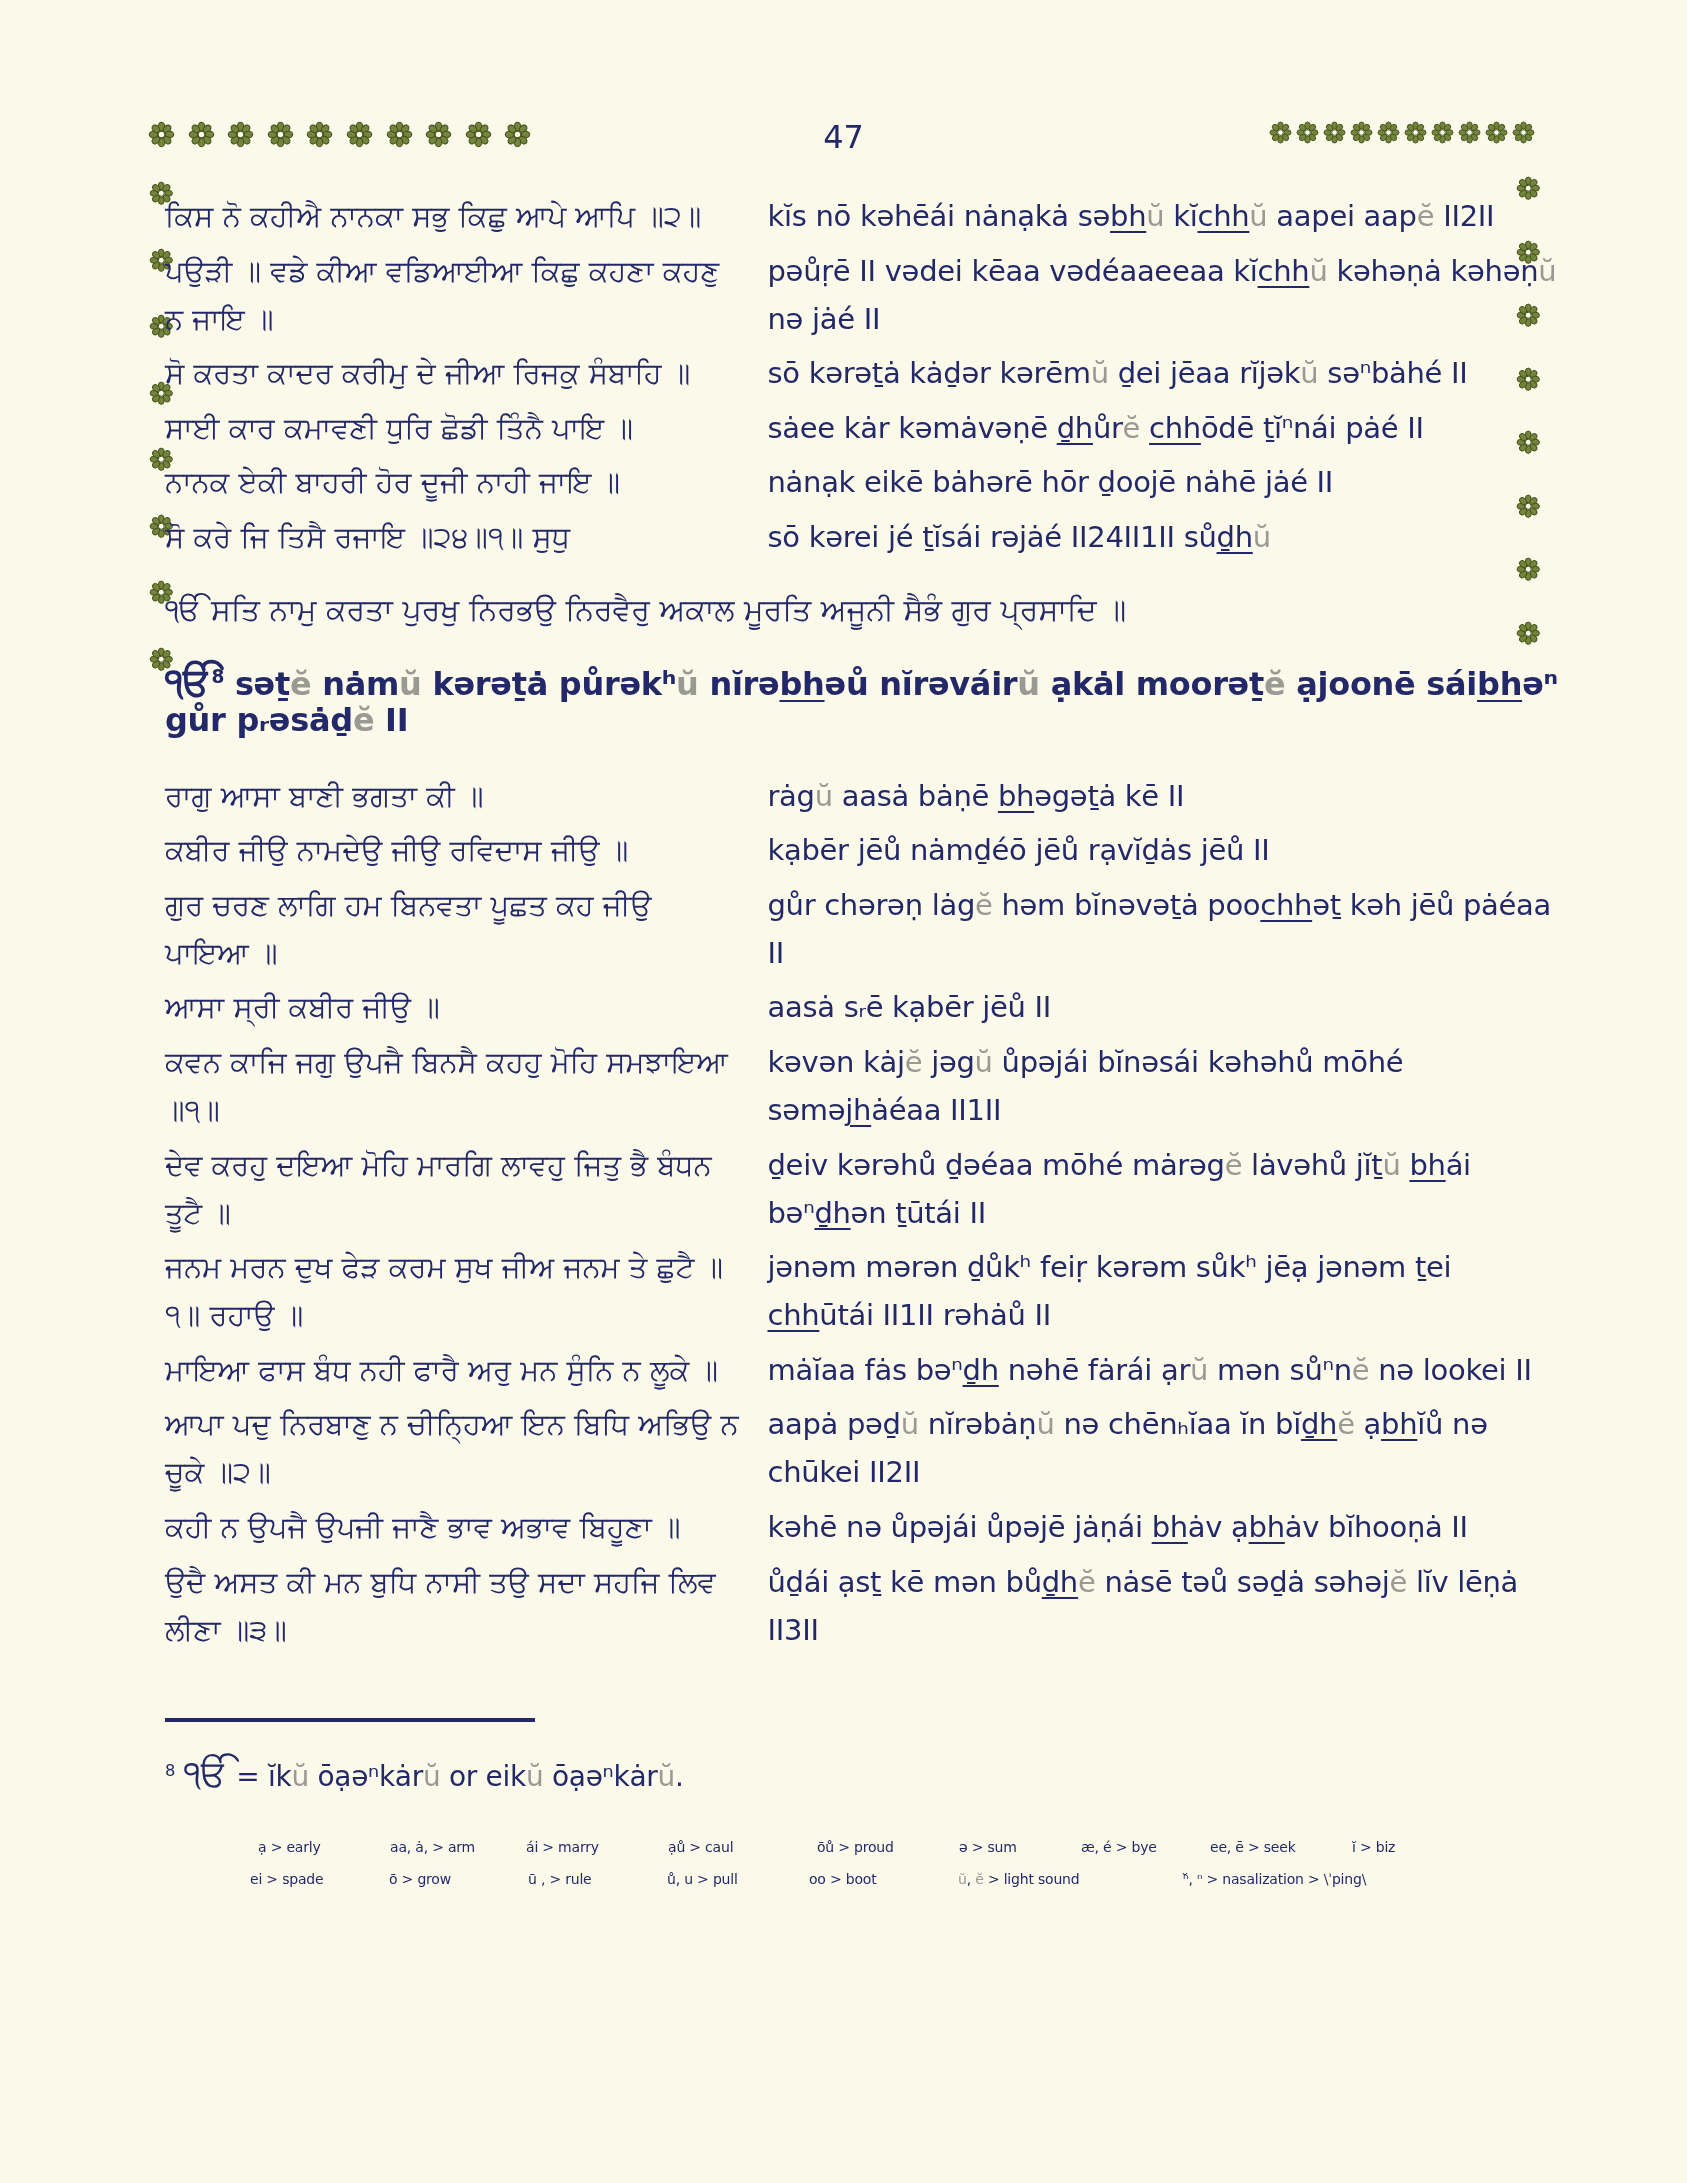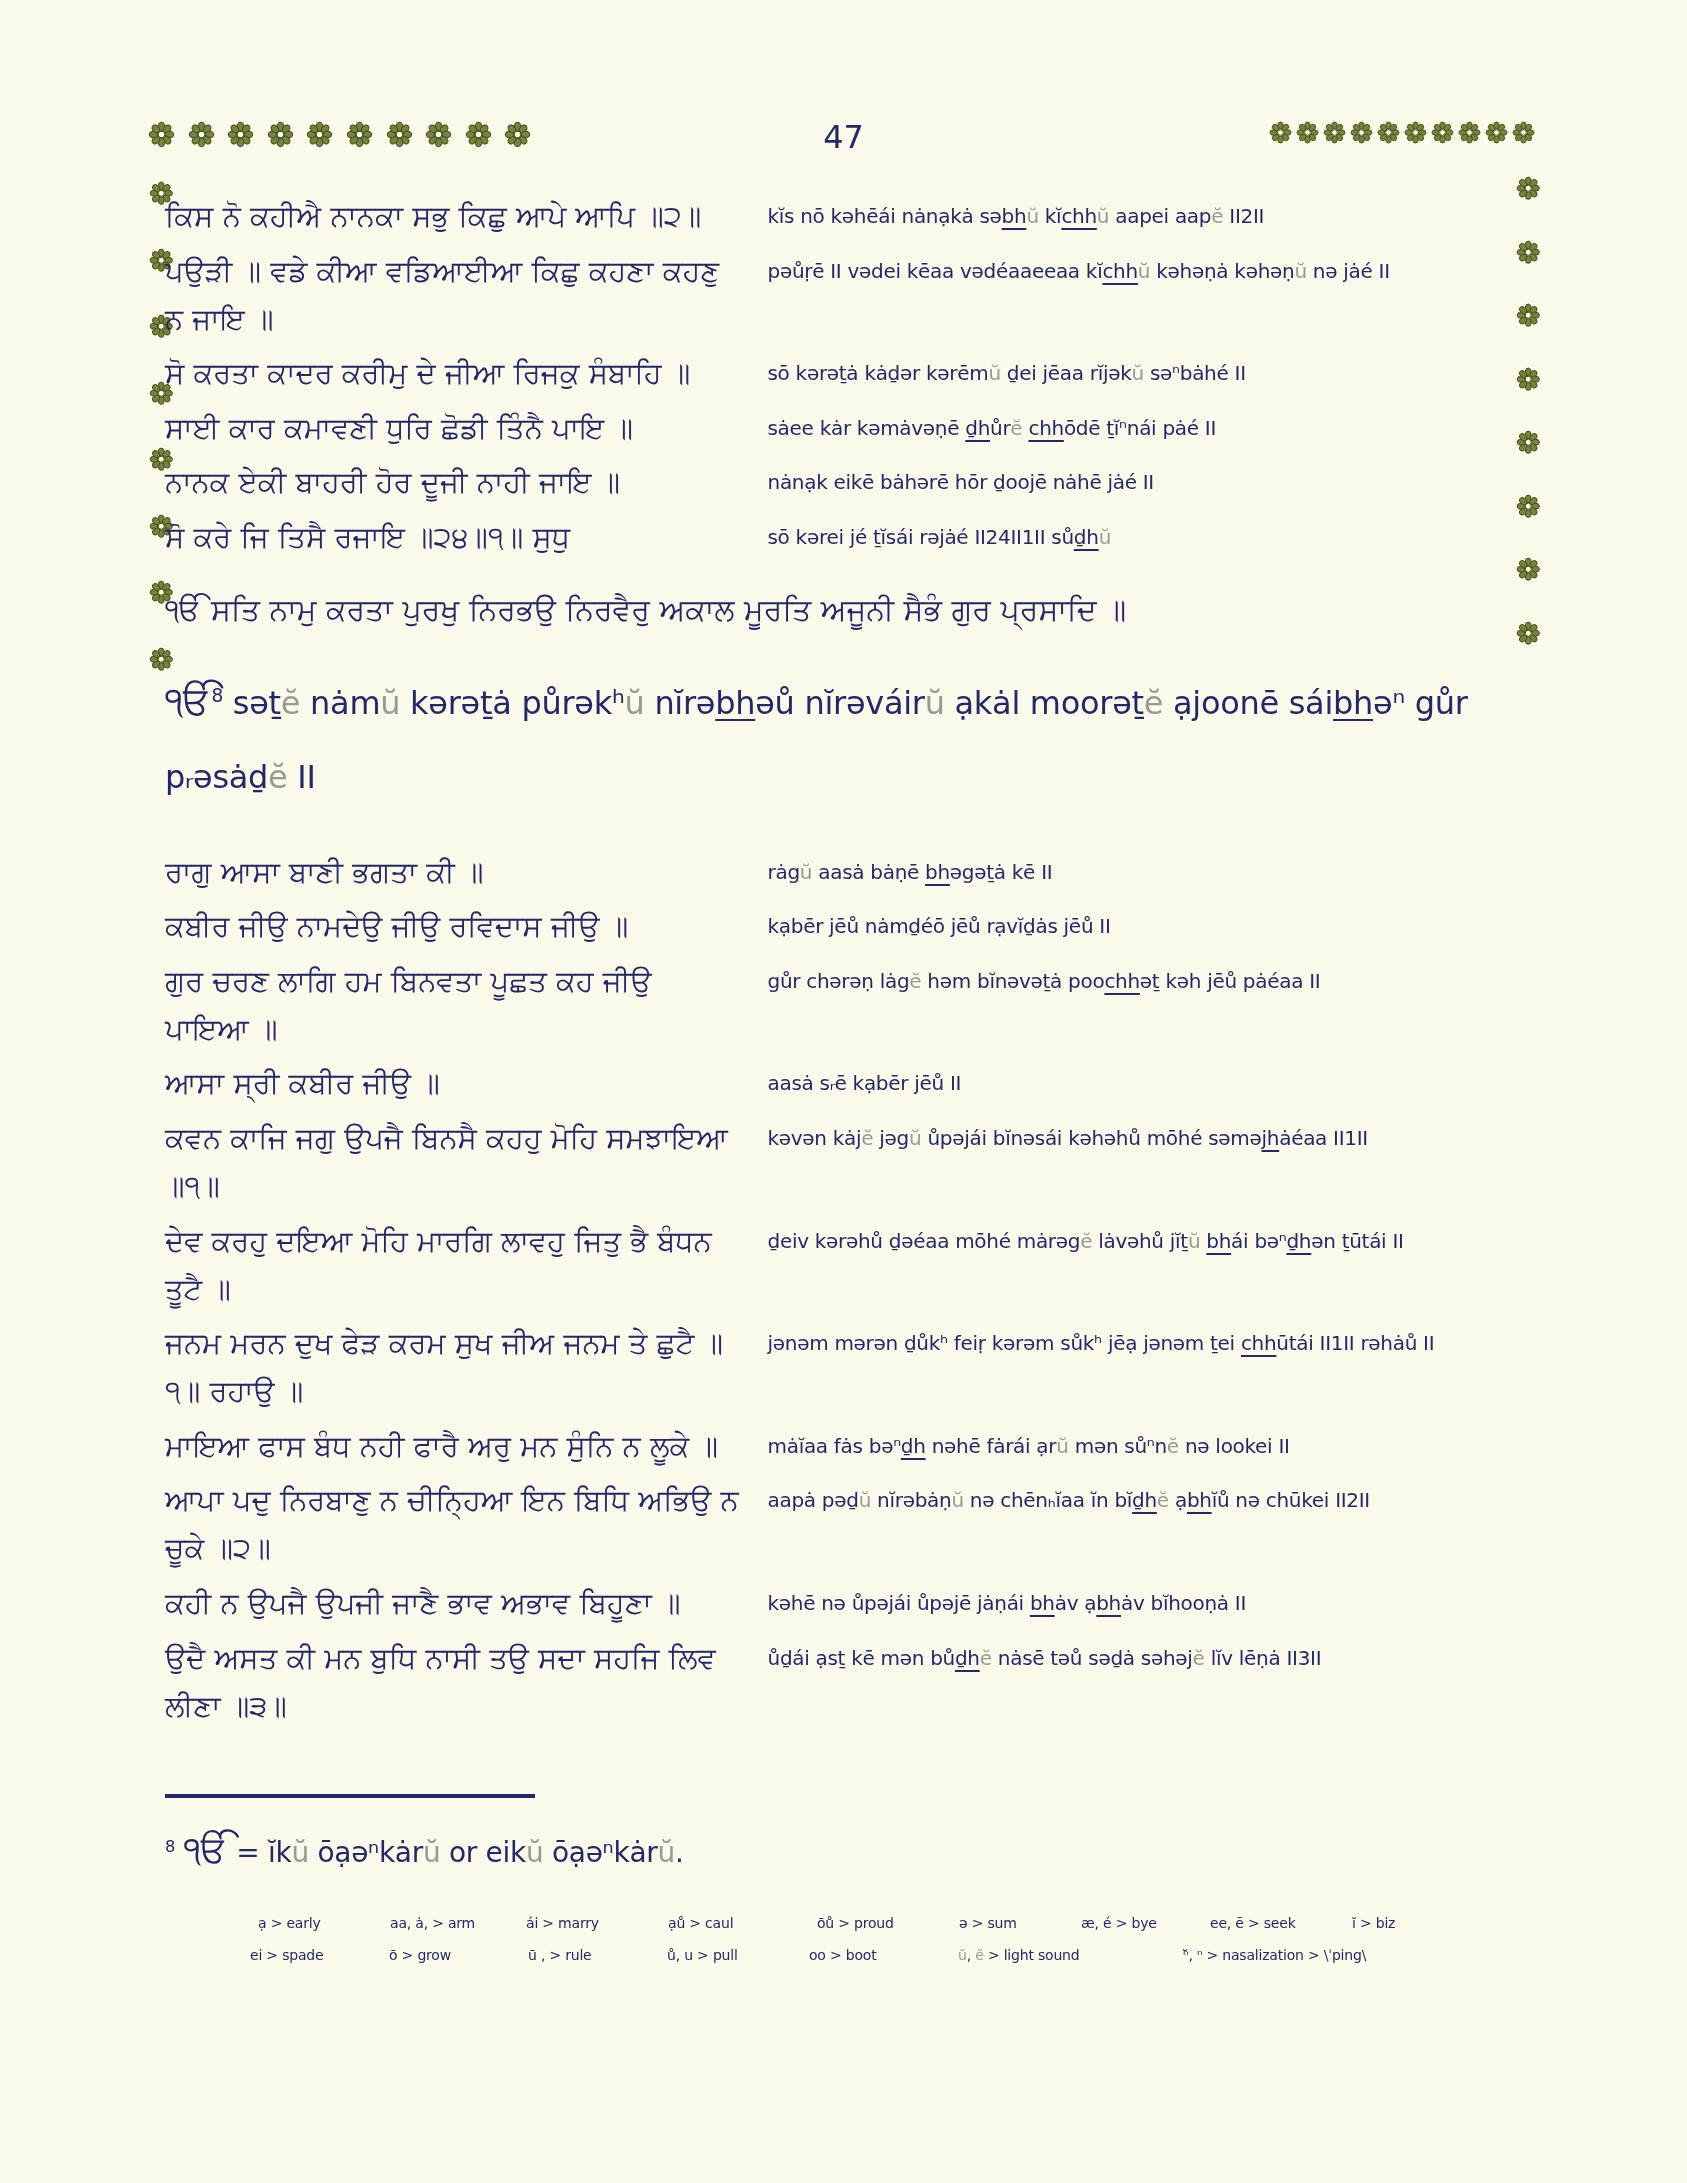--- a/index.html
+++ b/index.html
@@ -11,28 +11,28 @@
   .deco{position:absolute;display:flex;}
   .d-tl{left:147px;top:120px;gap:10.6px;}
   .d-tr{left:1268px;top:120px;gap:2px;}
   .d-cl{left:148px;top:180px;flex-direction:column;gap:40px;}
   .d-cr{left:1515px;top:175px;flex-direction:column;gap:37px;}
   .flower{display:block;}
   
   .content{position:absolute;left:165px;top:192px;width:1396px;}
   .vrow{display:grid;grid-template-columns:576px 794px;column-gap:26.5px;margin-bottom:6.6px;}
   .g-cell{font-size:29px;line-height:48px;}
-  .t-cell{font-size:20px;line-height:48px;letter-spacing:-0.3px;}
+  .t-cell{font-size:29px;line-height:48px;letter-spacing:-0.3px;}
   u{text-decoration:underline;text-decoration-thickness:2.3px;text-underline-offset:4.6px;}
   .gy{color:#9A9A94;}
   sup{font-size:58%;}
   
   .mool{text-align:left;margin:22.5px 0 34px 0;}
   .mm-g{font-size:30px;line-height:53px;margin-bottom:22.5px;}
-  .mm-t{font-size:32px;line-height:74px;letter-spacing:-0.3px;}
+  .mm-t{font-size:32px;line-height:36px;letter-spacing:-0.3px;font-weight:bold;}
   .ek{font-size:120%;}
   
   .footnote-rule{width:370px;height:0;border-top:4px solid #232968;margin:64px 0 30px 0;}
   .footnote{font-size:28px;letter-spacing:-0.3px;}
   .footnote .ek{font-size:130%;}
   
   .key{margin-top:44px;font-size:14px;letter-spacing:-0.2px;}
   .kr{display:flex;margin-bottom:16px;}
   .ki{flex:0 0 auto;white-space:nowrap;}
   .kr1{padding-left:93px;}

